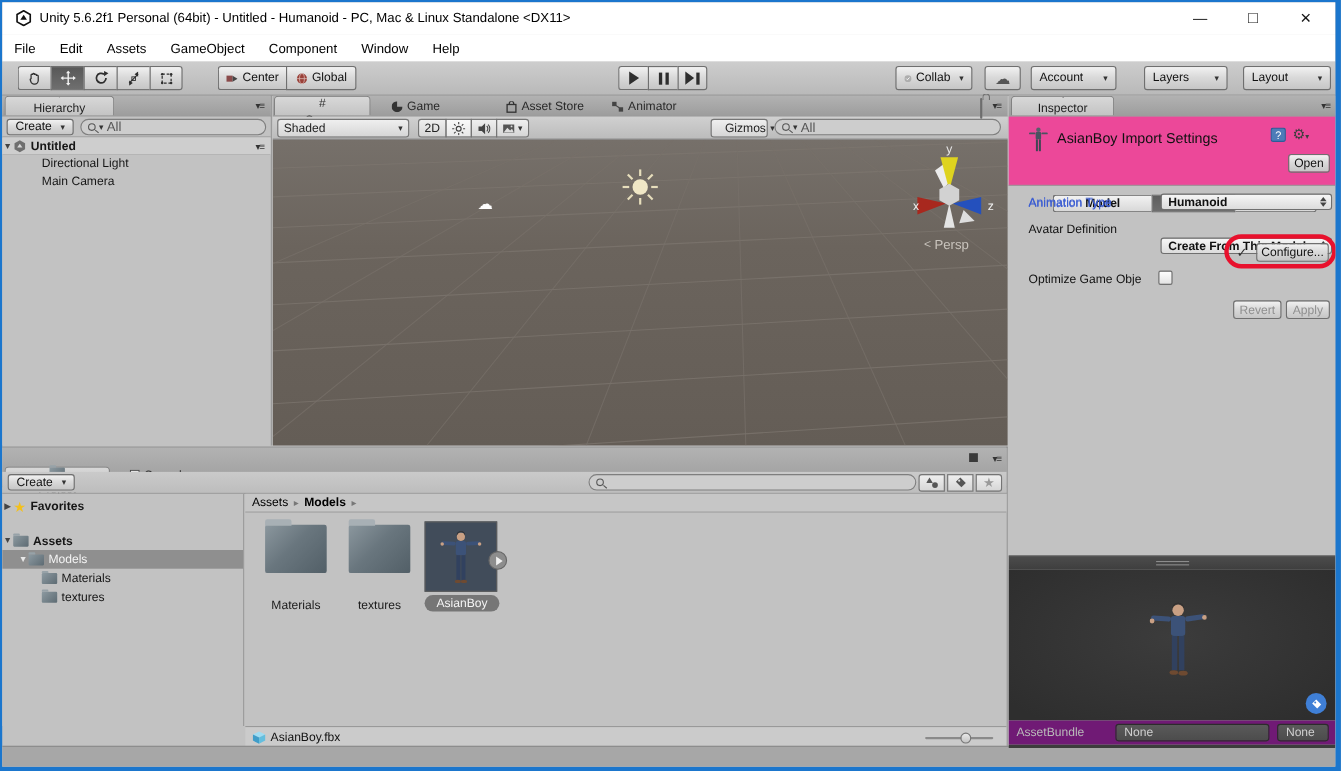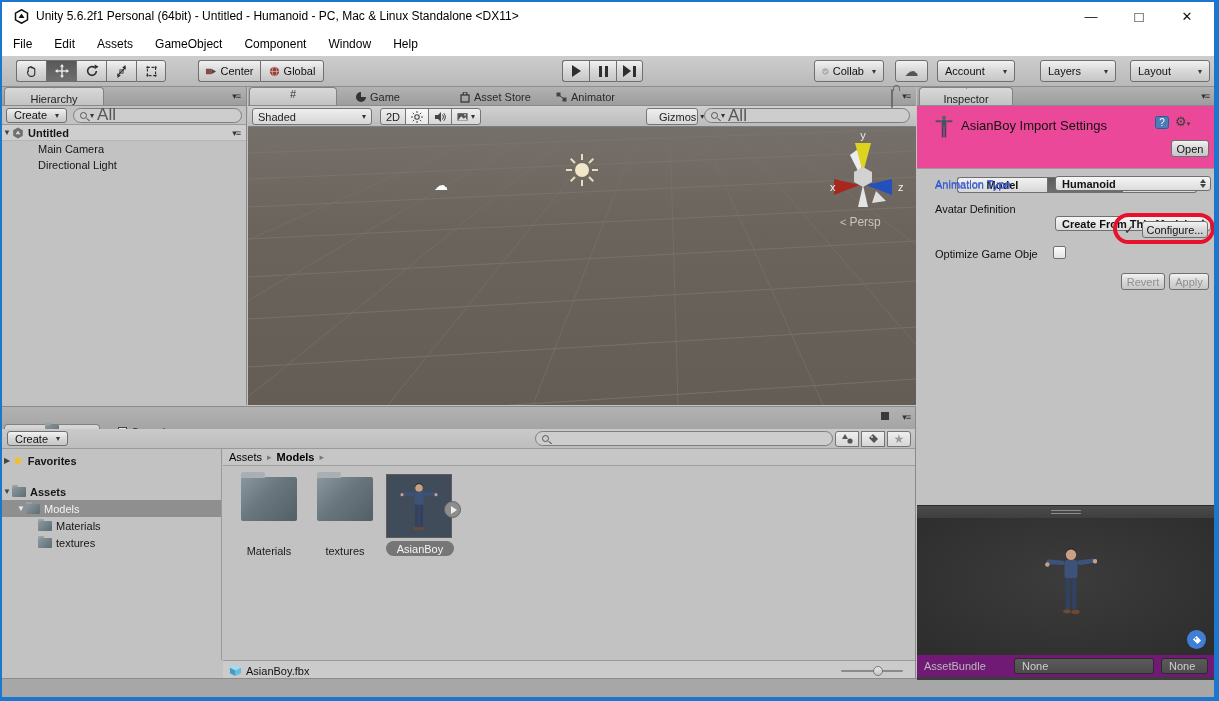--- a/index.html
+++ b/index.html
@@ -34,21 +34,21 @@
   .step-bar{width:3px;height:11px;background:#2e2e2e;margin-left:2px;}
 
   
   .tabstrip{background:linear-gradient(#b2b2b2,#9d9d9d);border-bottom:1px solid #8a8a8a;}
   .tab{position:absolute;bottom:0;height:18px;background:linear-gradient(#d8d8d8,#c3c3c3);
        border:1px solid #828282;border-bottom:none;border-radius:4px 4px 0 0;
        font-size:11px;color:#1d1d1d;display:flex;align-items:center;padding:0 22px;gap:4px;flex-direction:column;}
   .tab-flat{position:absolute;bottom:2px;font-size:11px;color:#2a2a2a;display:flex;align-items:center;gap:4px;}
   .panelmenu{font-size:9px;color:#333;letter-spacing:-1px;}
   .searchpill{background:#cdcdcd;border:1px solid #7e7e7e;border-radius:9px;height:15px;display:flex;align-items:center;padding:0 6px;gap:3px;}
-  .searchpill .ph{font-size:17px;color:#555;}
+  .searchpill .ph{font-size:12px;color:#555;}
   .mag{width:7px;height:7px;border:1.4px solid #555;border-radius:50%;position:relative;flex:none;}
   .mag:after{content:"";position:absolute;left:5px;top:6px;width:4px;height:1.4px;background:#555;transform:rotate(40deg);}
   .lock{width:9px;height:7px;border:1.3px solid #6d6d6d;border-radius:1px;position:relative;margin-top:4px;}
   .lock:before{content:"";position:absolute;left:1px;top:-5px;width:5px;height:5px;border:1.3px solid #6d6d6d;border-bottom:none;border-radius:4px 4px 0 0;}
 
   
   .row16{height:16px;display:flex;align-items:center;font-size:11px;color:#161616;}
   .arrow{font-size:8px;color:#444;width:10px;text-align:center;flex:none;}
   .mini-folder{width:14px;height:10px;background:linear-gradient(135deg,#8d9aa1,#5d6b73);border-radius:1px;position:relative;flex:none;margin-right:4px;}
   .mini-folder:before{content:"";position:absolute;left:0;top:-2px;width:6px;height:2px;background:#97a2a8;border-radius:1px 1px 0 0;}
@@ -249,24 +249,24 @@
       <div class="row16" style="background:#cecece;border-bottom:1px solid #b5b5b5;">
         <span class="arrow">▼</span>
         <svg width="12" height="12" viewBox="0 0 20 20" style="margin-right:4px;">
             <polygon points="10,1 18,5.5 18,14.5 10,19 2,14.5 2,5.5" fill="#6f6f6f"></polygon>
             <polygon points="10,6 14,12 6,12" fill="#d8d8d8"></polygon>
           </svg>
         <b>Untitled</b>
         <span class="a panelmenu" style="right:6px;">▾≡</span>
       </div>
       <div class="row16" style="padding-left:36px;">
+          <span>Directional Light</span>
+        </div>
+      <div class="row16" style="padding-left:36px;">
           <span>Main Camera</span>
-        </div>
-      <div class="row16" style="padding-left:36px;">
-          <span>Directional Light</span>
         </div>
     </div>
   </div>
 
   <div class="a" style="left:246px;top:85px;width:668px;height:318px;">
     <div class="a tabstrip" style="left:0;top:0;width:100%;height:19px;">
       <div class="tab" style="left:1px;width:88px;">
         <span style="font-size:11px;color:#333;">#</span>
         <span>Scene</span>
       </div>

